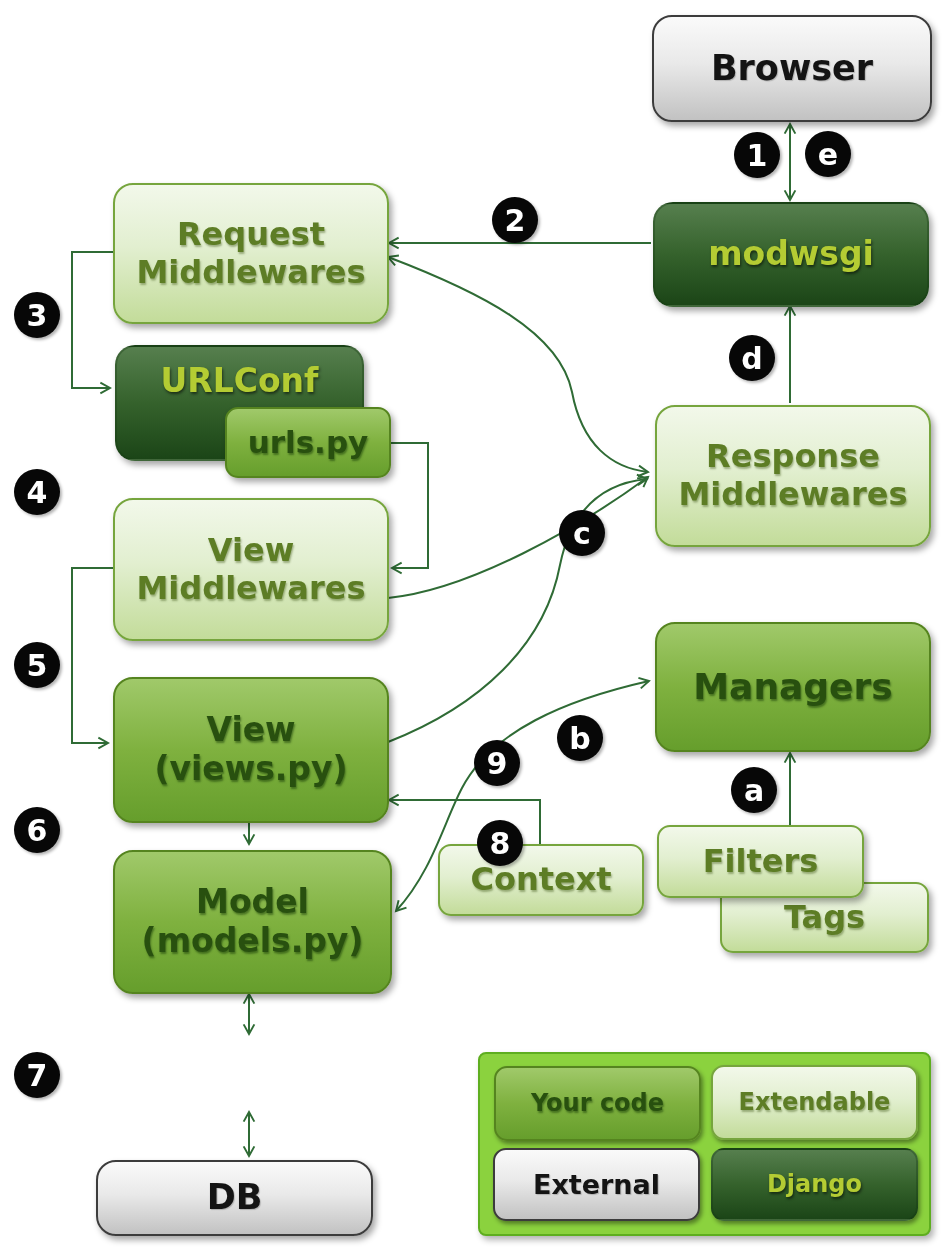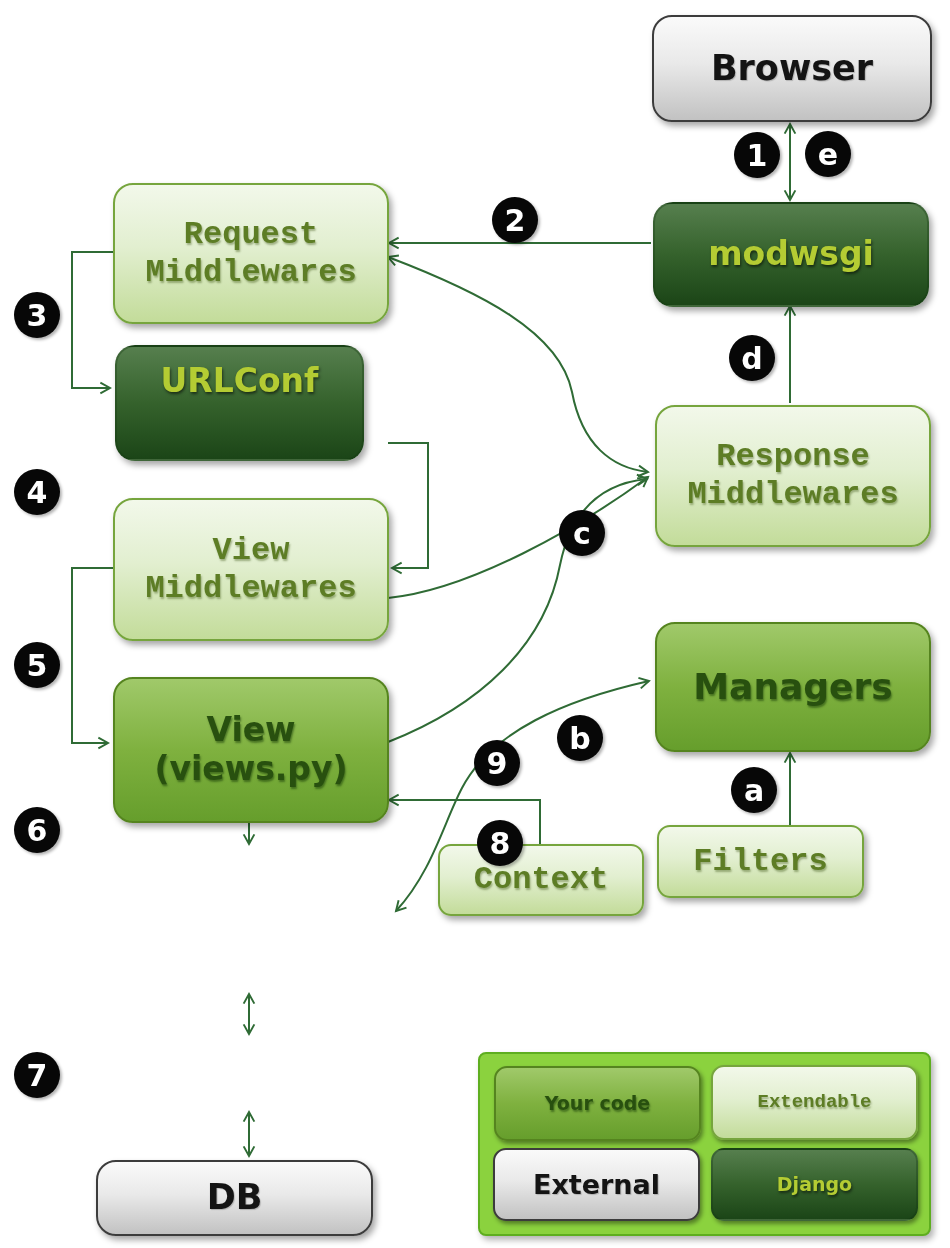--- a/index.html
+++ b/index.html
@@ -12,21 +12,21 @@
     position:absolute;z-index:2;border-radius:20px;
     display:flex;align-items:center;justify-content:center;text-align:center;
     box-shadow:3px 4px 6px rgba(0,0,0,0.35);
   }
   .box .label{white-space:pre-line;line-height:1.18;font-weight:bold;}
   .box.small{border-radius:13px;}
   .light{
     background:linear-gradient(#f2f8ea, #e2efd0 45%, #c3dc9a);
     border:2px solid #76a53d;
   }
-  .light .label{color:#5d7d25;font-size:32px;text-shadow:1px 2px 2px rgba(70,95,30,0.45);font-family:Liberation Mono, monospace;}
+  .light .label{color:#5d7d25;font-size:32px;text-shadow:1px 2px 2px rgba(70,95,30,0.45);}
   .medium{
     background:linear-gradient(#a0c96a, #7fb13f 50%, #669e2c);
     border:2px solid #55841f;
   }
   .medium .label{color:#28500f;font-size:33px;text-shadow:1px 2px 2px rgba(20,55,5,0.5);}
   .dark{
     background:linear-gradient(#567f4e, #35622c 50%, #1b4517);
     border:2px solid #16391356;
   }
   .dark .label{color:#b4cc33;font-size:33px;text-shadow:1px 2px 3px rgba(0,0,0,0.55);}
@@ -39,21 +39,21 @@
   .dot{
     position:absolute;z-index:4;width:46px;height:46px;border-radius:50%;
     background:#070707;color:#ffffff;display:flex;align-items:center;justify-content:center;
     font-weight:bold;font-size:30px;box-shadow:2px 2px 3px rgba(0,0,0,0.3);
   }
   .legend{
     position:absolute;z-index:2;background:#8bd23e;border:2px solid #5eae1f;border-radius:8px;
     box-shadow:3px 4px 6px rgba(0,0,0,0.3);
   }
   .legend .box{box-shadow:2px 3px 4px rgba(0,0,0,0.4);}
-  .legend .label{font-size:19px;}
+  .legend .label{font-size:24px;}
 </style>
 </head>
 <body>
 
 <div class="stage">
 
   <svg class="wires" width="950" height="1248" viewBox="0 0 950 1248">
     <defs>
       <marker id="arr" viewBox="0 0 14 14" refX="11" refY="7" markerWidth="15" markerHeight="15" orient="auto" markerUnits="userSpaceOnUse">
         <path d="M2,2 L11,7 L2,12" fill="none" stroke="#2f6b35" stroke-width="1.8"></path>
@@ -91,46 +91,56 @@
 
   <div class="box light" style="left:113px;top:183px;width:272px;height:137px">
     <span class="label">Request
 Middlewares</span>
   </div>
 
   <div class="box dark" style="left:115px;top:345px;width:245px;height:112px">
     <span class="label" style="margin-bottom:44px">URLConf</span>
   </div>
 
+  <div class="box medium small front" style="left:225px;top:407px;width:162px;height:67px">
+    <span class="label" style="font-size:31px">urls.py</span>
+  </div>
 
   <div class="box light" style="left:113px;top:498px;width:272px;height:139px">
     <span class="label">View
 Middlewares</span>
   </div>
 
   <div class="box medium" style="left:113px;top:677px;width:272px;height:142px">
     <span class="label">View
 (views.py)</span>
   </div>
 
+  <div class="box medium" style="left:113px;top:850px;width:275px;height:140px">
+    <span class="label">Model
+(models.py)</span>
+  </div>
 
 
   <div class="box gray" style="left:96px;top:1160px;width:273px;height:72px">
     <span class="label">DB</span>
   </div>
 
   <div class="box light" style="left:655px;top:405px;width:272px;height:138px">
     <span class="label">Response
 Middlewares</span>
   </div>
 
   <div class="box medium" style="left:655px;top:622px;width:272px;height:126px">
     <span class="label" style="font-size:36px">Managers</span>
   </div>
 
+  <div class="box light small" style="left:720px;top:882px;width:205px;height:67px">
+    <span class="label">Tags</span>
+  </div>
 
   <div class="box light small front" style="left:657px;top:825px;width:203px;height:69px">
     <span class="label">Filters</span>
   </div>
 
   <div class="box light small" style="left:438px;top:844px;width:202px;height:68px">
     <span class="label">Context</span>
   </div>
 
   <div class="dot" style="left:734px;top:132px">

